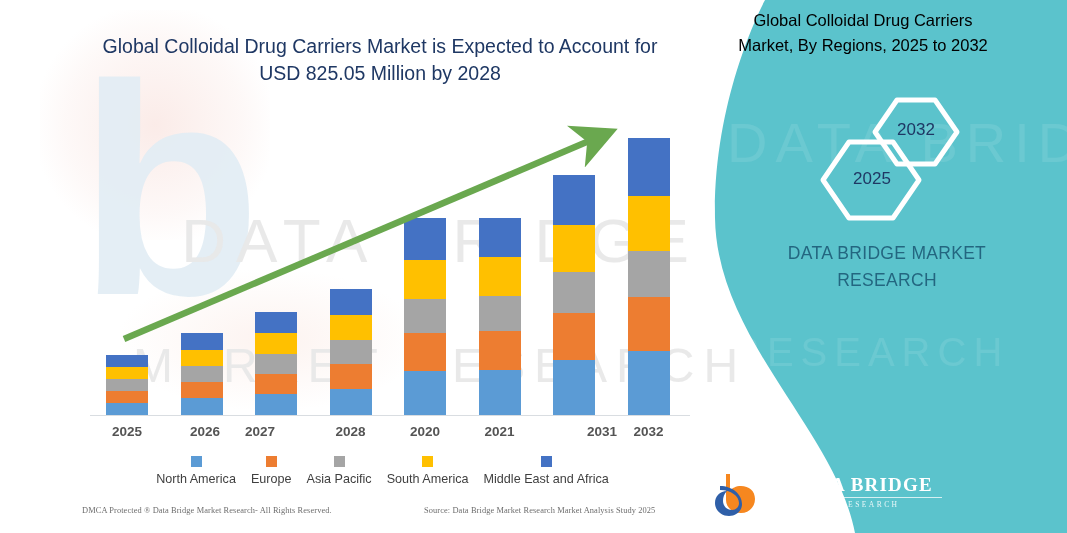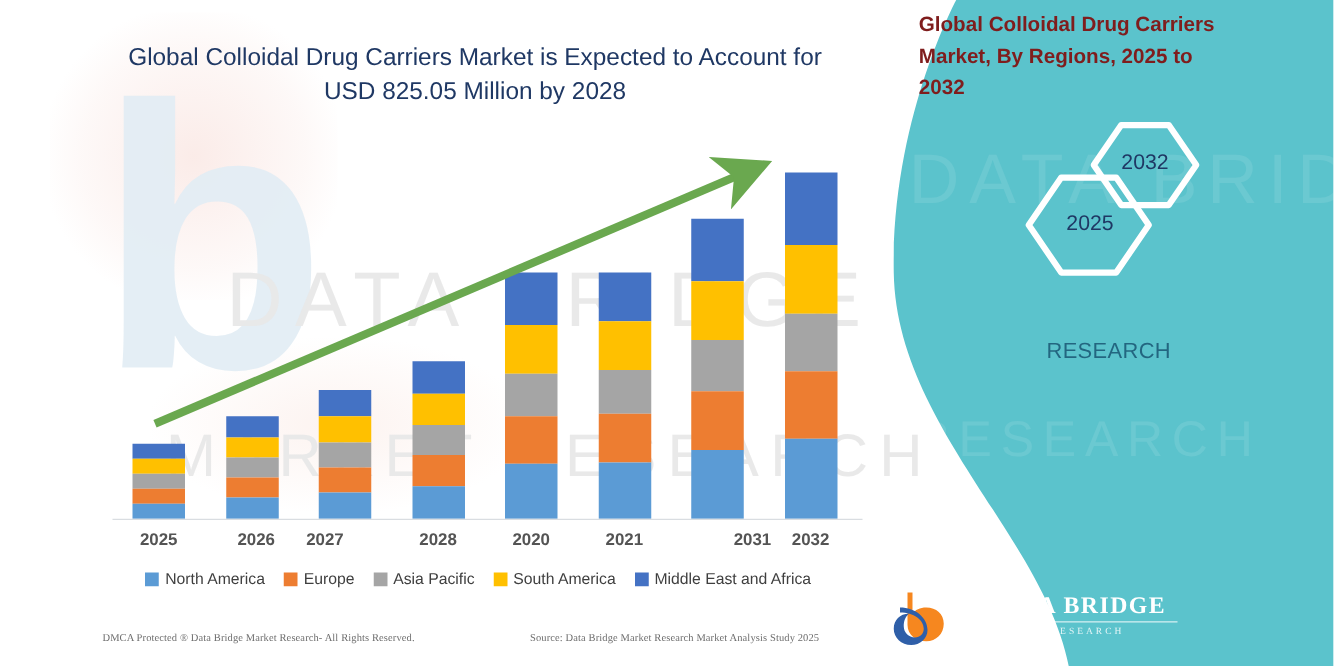--- a/index.html
+++ b/index.html
@@ -74,21 +74,21 @@
 
   
   .arrow-svg { position:absolute; left:0; top:0; width:760px; height:533px; pointer-events:none; }
 
   
   .legend {
     position:absolute; left:70px; top:456px; width:625px;
     display:flex; justify-content:center; align-items:center; gap:15px;
     flex-wrap:nowrap;
   }
-  .leg-item { display:flex; align-items:center; gap:5px; white-space:nowrap; }
+  .leg-item { display:flex; align-items:center; gap:5px; white-space:nowrap;flex-direction:column; }
   .leg-swatch { width:11px; height:11px; display:inline-block; }
   .leg-label { font-size:12.6px; color:#3f3f3f; font-weight:400; }
 
   
   .footer { position:absolute; left:0; top:506px; width:760px; height:22px; }
   .foot-left {
     position:absolute; left:82px; top:0; font-size:8.4px; color:#6d6d6d;
     font-family:"Liberation Serif", serif; letter-spacing:.1px;
   }
   .foot-right {
@@ -99,22 +99,22 @@
   
   .right-pane {
     position:absolute; right:0; top:0; width:360px; height:533px;
     overflow:hidden;
   }
   .teal-shape { position:absolute; inset:0; width:360px; height:533px; }
   .rp-content { position:absolute; inset:0; }
 
   .rp-title {
     position:absolute; left:28px; top:8px; width:256px;
-    color:#7f1d1d; font-size:16.5px; line-height:25px; font-weight:700;
-    text-align:left;
+    color:#000000; font-size:16.5px; line-height:25px; font-weight:400;
+    text-align:center;
   }
   .hexwrap { position:absolute; left:20px; top:96px; width:320px; height:130px; }
   .hex-label {
     position:absolute; color:#1f3864; font-size:17px; font-weight:400;
     text-align:center; width:70px;
   }
   .rp-brand {
     position:absolute; left:30px; top:240px; width:300px; text-align:center;
     color:#1f5f7a; font-size:17.5px; line-height:27px; font-weight:400;
     letter-spacing:.3px; opacity:.92;
@@ -310,21 +310,21 @@
 
           <path d="M148,36 L170,4 L208,4 L230,36 L208,68 L170,68 Z" fill="none" stroke="#ffffff" stroke-width="5" stroke-linejoin="round"></path>
 
           <path d="M96,84 L122,46 L166,46 L192,84 L166,122 L122,122 Z" fill="none" stroke="#ffffff" stroke-width="5" stroke-linejoin="round"></path>
         </svg>
         <div class="hex-label" style="left:154px; top:24px;">2032</div>
         <div class="hex-label" style="left:110px; top:73px;">2025</div>
       </div>
 
       <div class="rp-brand">
-        <br>
+        <span>DATA BRIDGE MARKET</span><br>
         <span>RESEARCH</span>
       </div>
 
       <div class="dbmr-logo">
         <svg viewBox="0 0 76 48" width="76" height="48">
           <path d="M14,4 L14,30 C14,38 21,43 29,43 C37,43 43,37 43,29 C43,21 37,16 29,16 C24,16 20,18 18,21 L18,4 Z" fill="#F6871F"></path>
           <path d="M8,16 C20,16 30,24 30,34 C30,41 24,46 17,46 C9,46 3,40 3,33 C3,26 8,21 15,21 C12,24 11,27 11,31 C11,36 15,40 20,40 C24,40 27,37 27,33 C27,26 19,20 8,20 Z" fill="#2F5FA8"></path>
         </svg>
         <div class="logo-text">
           <div class="logo-main">DATA BRIDGE</div>

